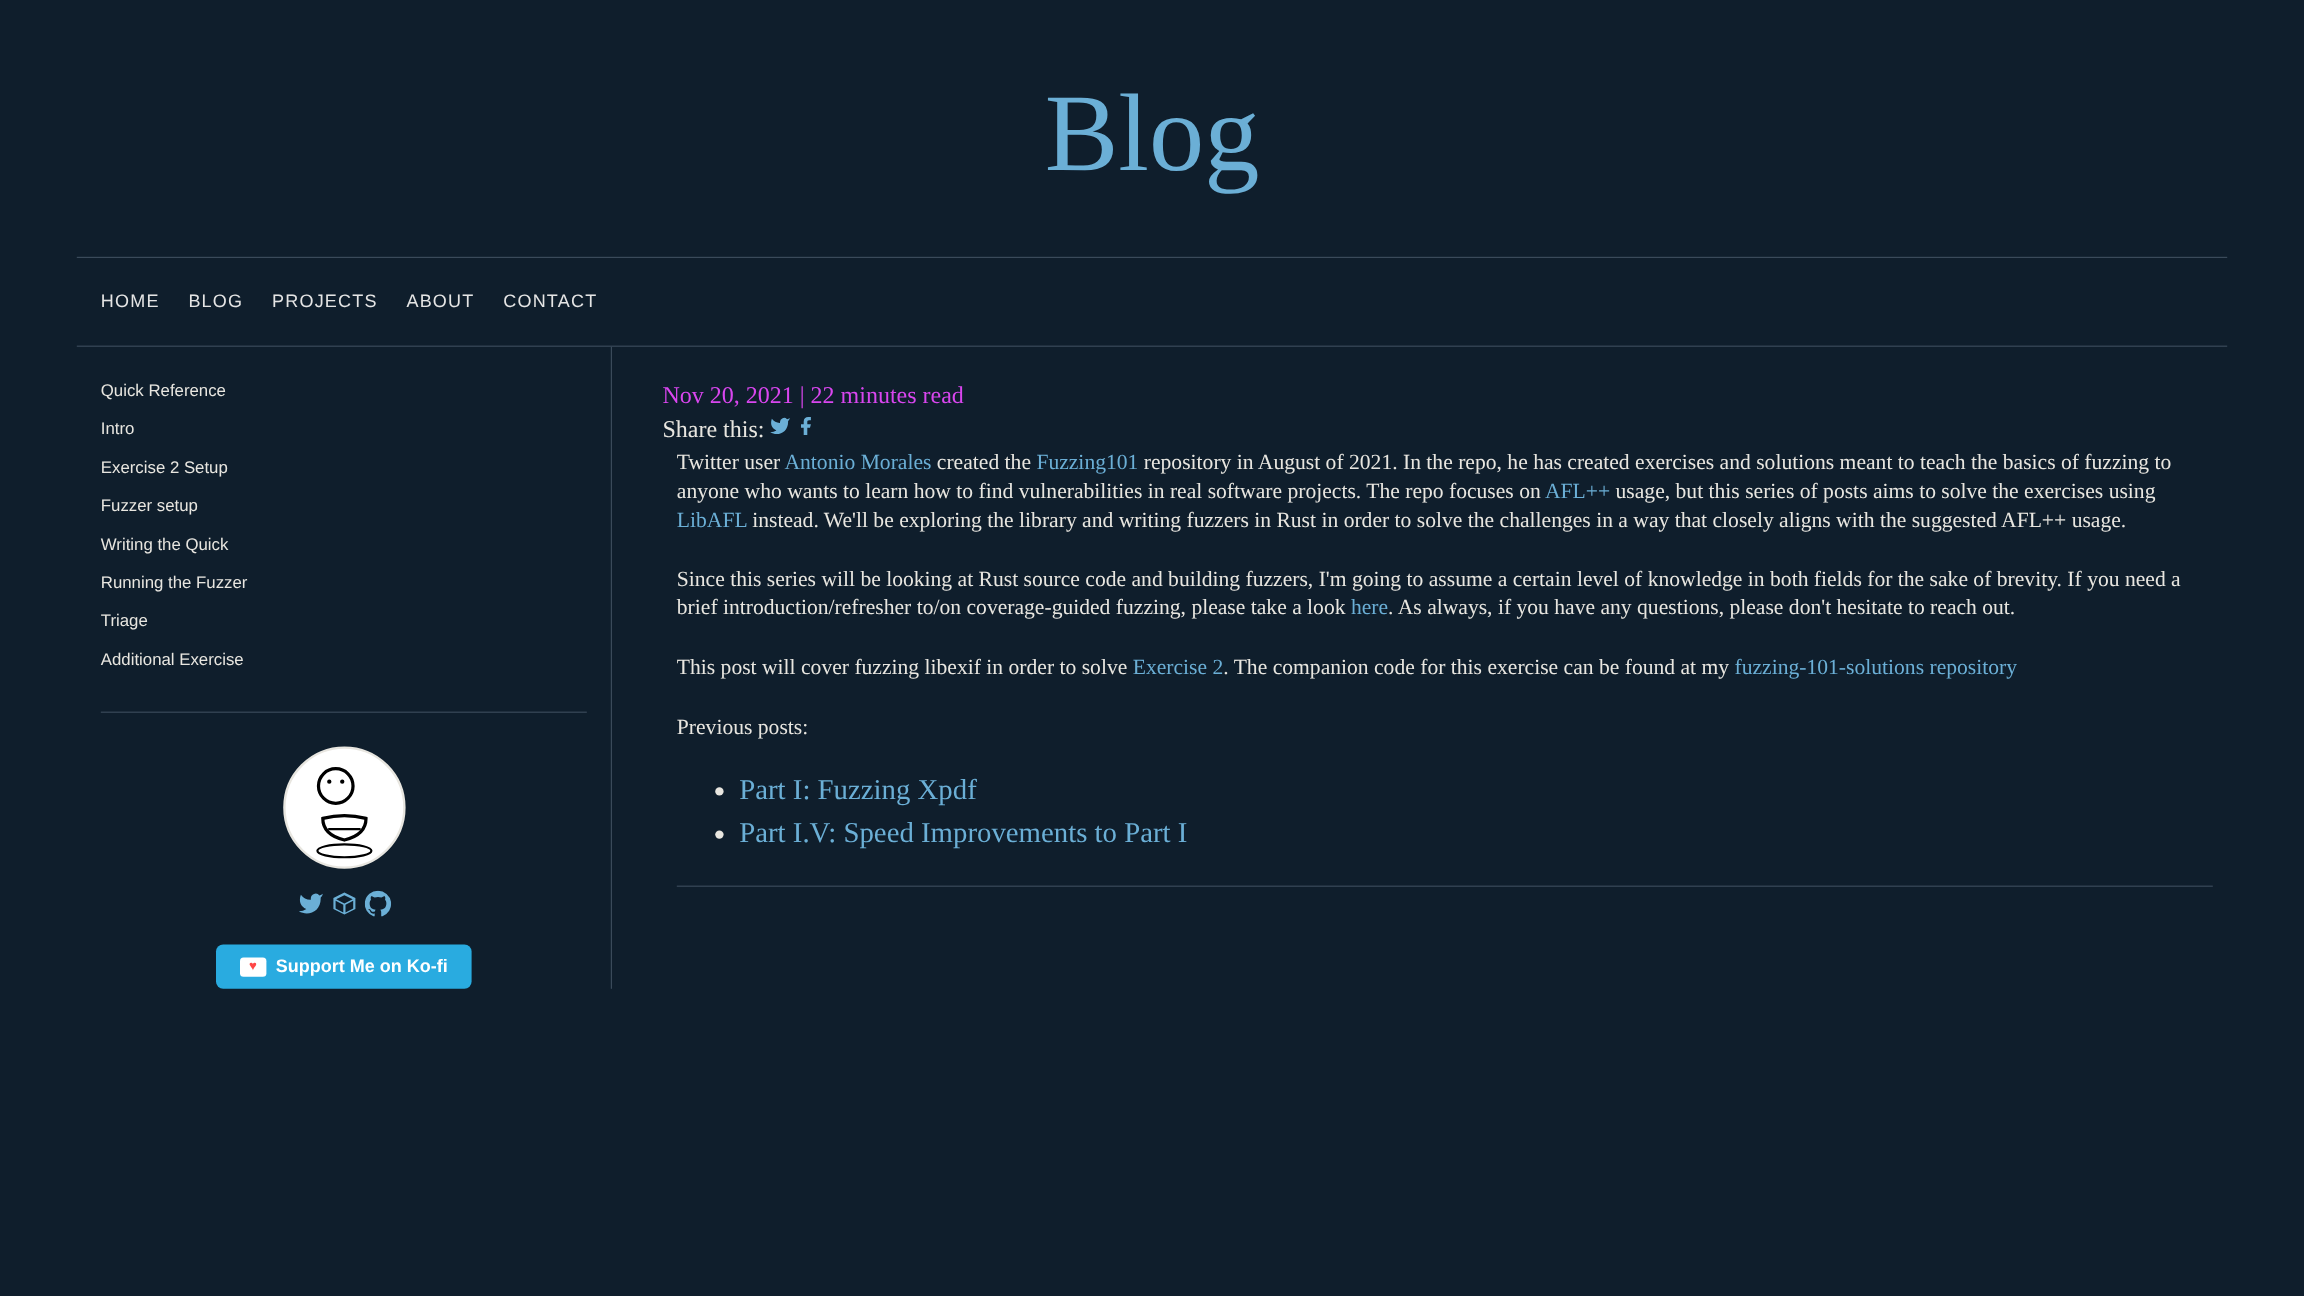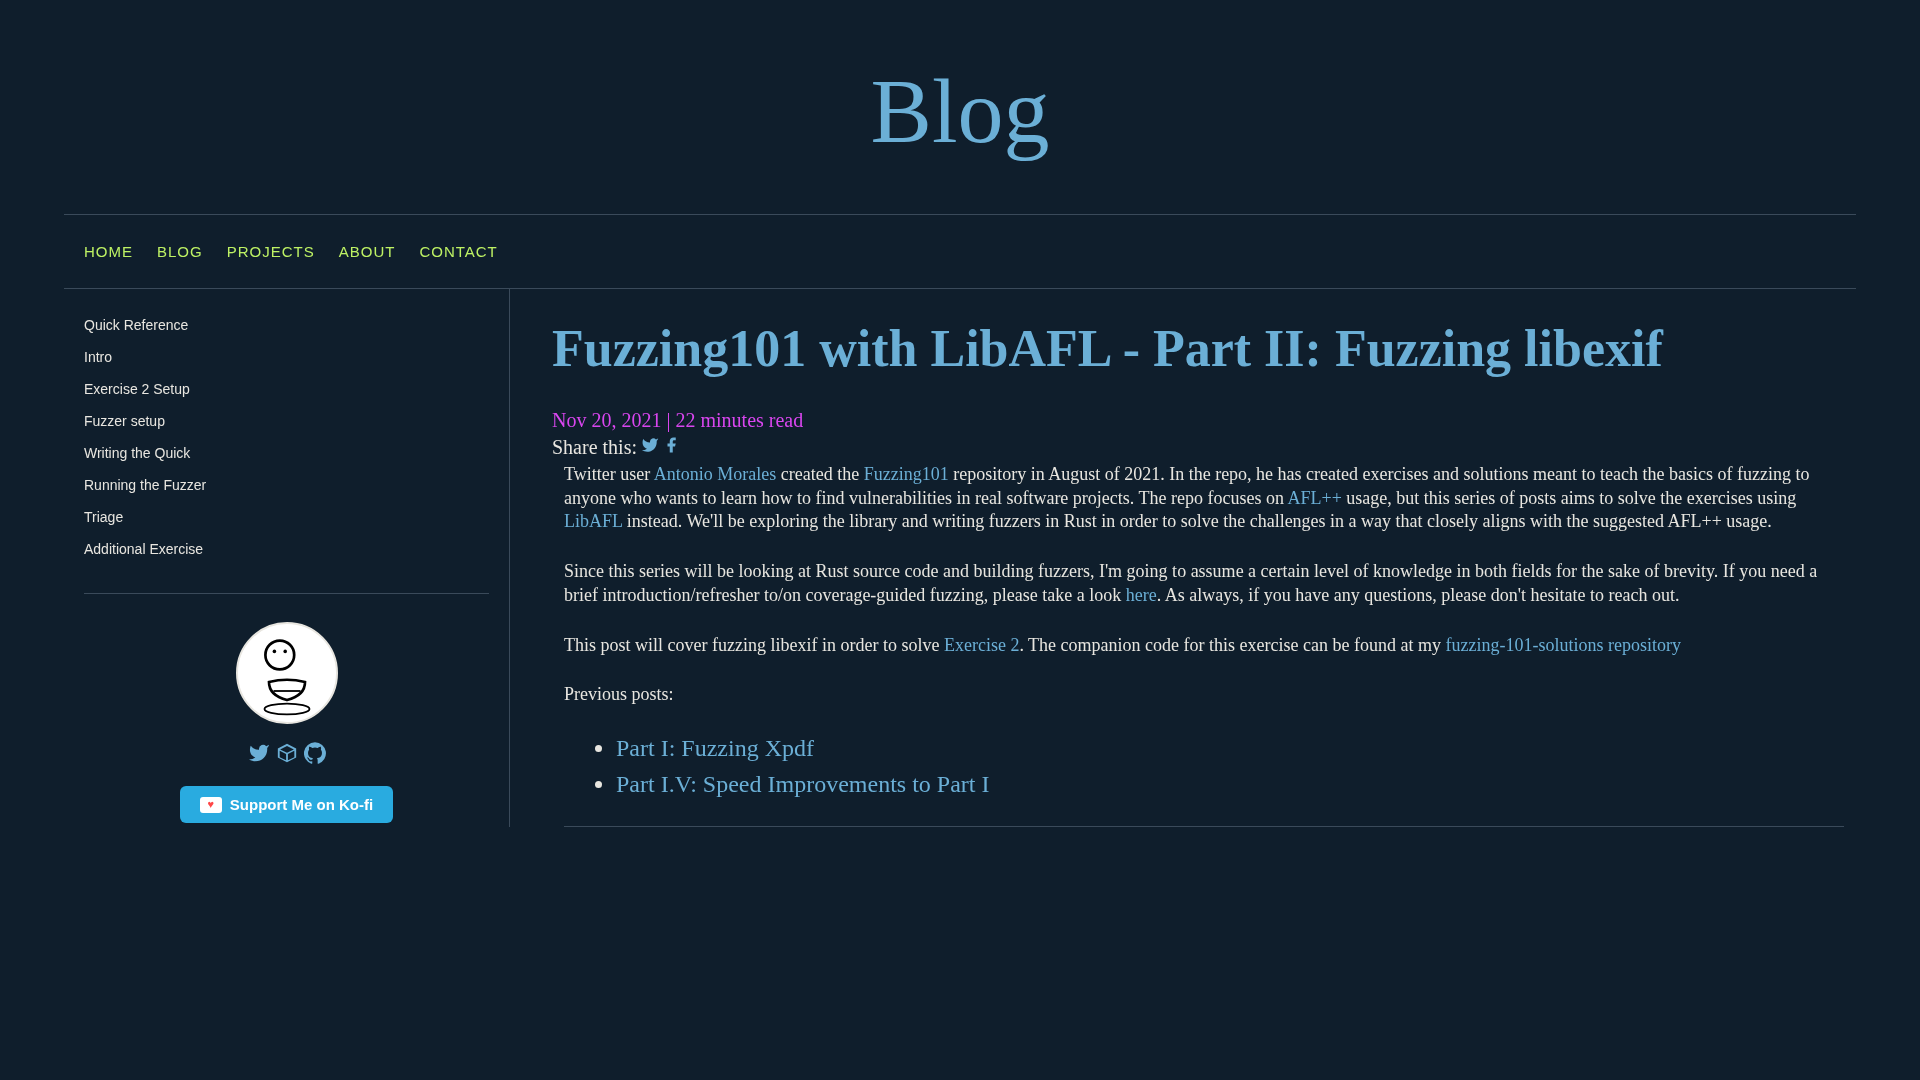--- a/index.html
+++ b/index.html
@@ -24,21 +24,21 @@
     margin: 0 64px;
     border-top: 1px solid #3a4a5a;
     border-bottom: 1px solid #3a4a5a;
   }
   .nav {
     display: flex;
     gap: 24px;
     padding: 28px 20px;
   }
   .nav a {
-    color: #bef264;
+    color: #e5e5e5;
     text-decoration: none;
     font-family: -apple-system, Arial, sans-serif;
     font-size: 15px;
     letter-spacing: 1px;
   }
   .main {
     display: flex;
     margin: 0 64px;
   }
   .sidebar {
@@ -232,21 +232,20 @@
       <button class="kofi-btn">
         <span class="kofi-icon">
             <span class="kofi-heart">♥</span>
           </span>
         <span>Support Me on Ko-fi</span>
       </button>
     </div>
   </aside>
 
   <article class="content">
-    <h2 class="post-title">Fuzzing101 with LibAFL - Part II: Fuzzing libexif</h2>
 
     <div class="meta">
       <span>Nov 20, 2021</span> | <span>22 minutes read</span>
     </div>
 
     <div class="share-line">
       <span>Share this:</span>
       <a href="#"><svg viewBox="0 0 24 24">
             <path d="M23 3a10.9 10.9 0 01-3.14 1.53 4.48 4.48 0 00-7.86 3v1A10.66 10.66 0 013 4s-4 9 5 13a11.64 11.64 0 01-7 2c9 5 20 0 20-11.5a4.5 4.5 0 00-.08-.83A7.72 7.72 0 0023 3z"></path>
           </svg></a>

